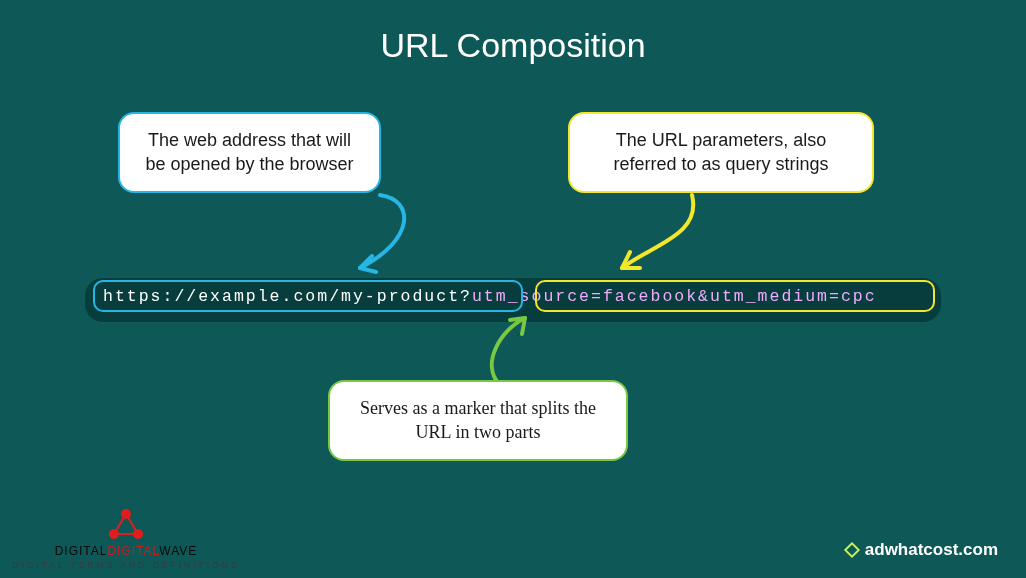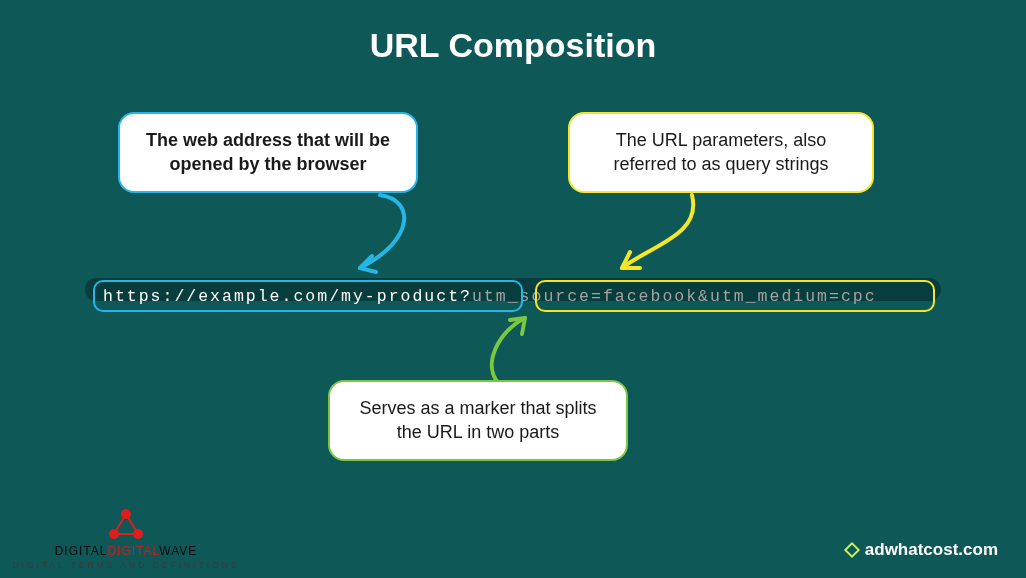--- a/index.html
+++ b/index.html
@@ -11,49 +11,49 @@
     background: #0f5858;
   }
   .title {
     position: absolute;
     top: 26px;
     left: 0;
     width: 100%;
     text-align: center;
     color: #ffffff;
     font-size: 34px;
-    font-weight: 700;
+    font-weight: 400;
   }
   
   .callout {
     position: absolute;
     background: #ffffff;
     color: #1a1a1a;
     font-size: 18px;
     line-height: 1.35;
     text-align: center;
     padding: 14px 22px;
     border-radius: 16px;
     border: 2.5px solid;
   }
   .callout.blue   { border-color: #26b6e6; }
   .callout.yellow { border-color: #f4e62a; }
   .callout.green  { border-color: #79c843; }
-  .callout-top-left  { top: 112px; left: 118px; width: 300px; font-weight: bold; }
+  .callout-top-left  { top: 112px; left: 118px; width: 263px; }
   .callout-top-right { top: 112px; left: 568px; width: 306px; }
-  .callout-bottom    { top: 380px; left: 328px; width: 300px; }
+  .callout-bottom    { top: 380px; left: 328px; width: 300px; font-family: Liberation Serif, serif; }
   
   .arrow { position: absolute; }
   
   .url-bar {
     position: absolute;
     top: 278px;
     left: 85px;
     width: 856px;
-    height: 23px;
+    height: 44px;
     background: #083d3d;
     border-radius: 18px;
     display: flex;
     align-items: center;
   }
   .url-text {
     position: absolute;
     left: 18px;
     top: 0;
     height: 36px;
@@ -61,21 +61,21 @@
     align-items: center;
     font-family: "Courier New", monospace;
     font-size: 16.5px;
     letter-spacing: 2px;
     color: #fff;
     white-space: nowrap;
   }
   .url-text span { display:inline-block; }
   .seg-path  { color: #ffffff; }
   .seg-q     { color: #ffffff; }
-  .seg-query { color: #a3a3a3; }
+  .seg-query { color: #f0abfc; }
   .box-overlay {
     position: absolute;
     top: 2px;
     height: 32px;
     border-radius: 10px;
     border: 2px solid;
     background: transparent;
     pointer-events: none;
   }
   .box-blue   { border-color: #26b6e6; left: 8px;  width: 430px; }

